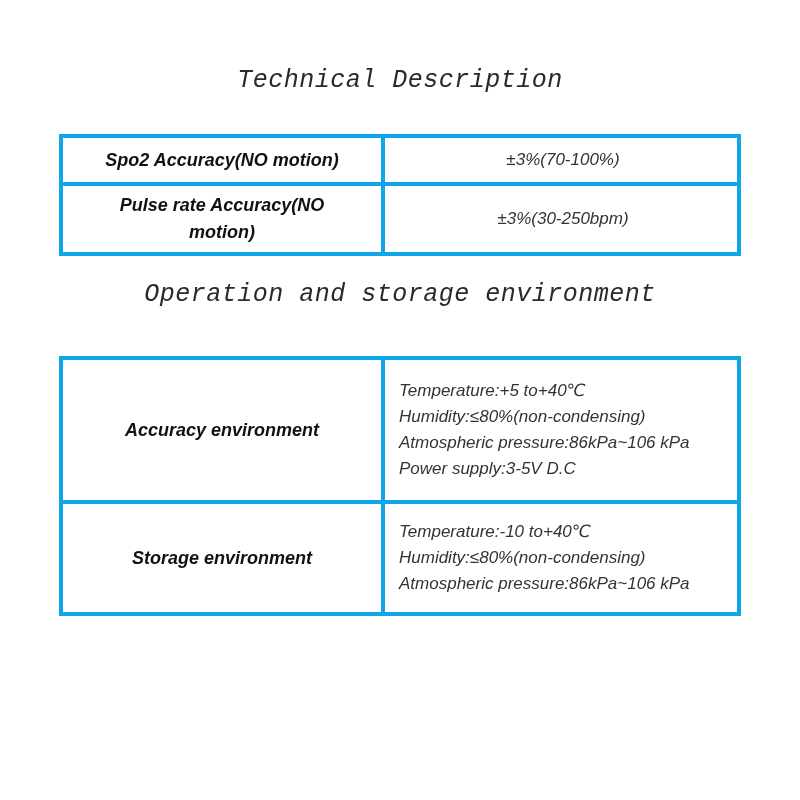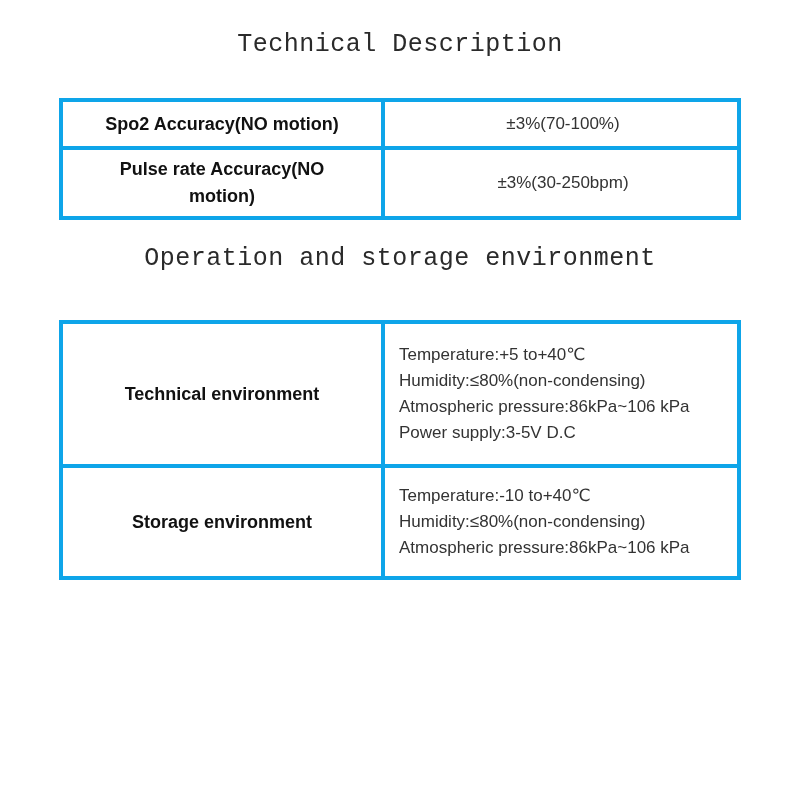--- a/index.html
+++ b/index.html
@@ -6,22 +6,23 @@
   body{
     width:800px;height:800px;
     background:#ffffff;
     font-family:"Liberation Sans","DejaVu Sans",sans-serif;
     color:#222;
     overflow:hidden;
   }
   .page{
     width:800px;height:800px;
     box-sizing:border-box;
-    padding-top:28px;
+    padding-top:64px;
     background:#ffffff;
+    font-style:italic;
   }
   .section-title{
     font-family:"Liberation Mono","DejaVu Sans Mono",monospace;
     font-weight:400;
     font-size:25px;
     letter-spacing:0.5px;
     color:#2a2a2a;
     text-align:center;
     margin:0;
     line-height:34px;
@@ -87,21 +88,21 @@
       </td>
     </tr>
   </tbody>
     </table>
 
   <h1 class="section-title title-2">Operation and storage environment</h1>
 
   <table class="spec">
     <tbody>
         <tr class="t2-r1">
-      <td class="label-cell">Technical environment</td>
+      <td class="label-cell">Accuracy environment</td>
       <td class="value-cell value-left">
         <span class="value-line">Temperature:+5 to+40℃</span>
         <span class="value-line">Humidity:≤80%(non-condensing)</span>
         <span class="value-line">Atmospheric pressure:86kPa~106 kPa</span>
         <span class="value-line">Power supply:3-5V D.C</span>
       </td>
     </tr>
     <tr class="t2-r2">
       <td class="label-cell">Storage environment</td>
       <td class="value-cell value-left">

